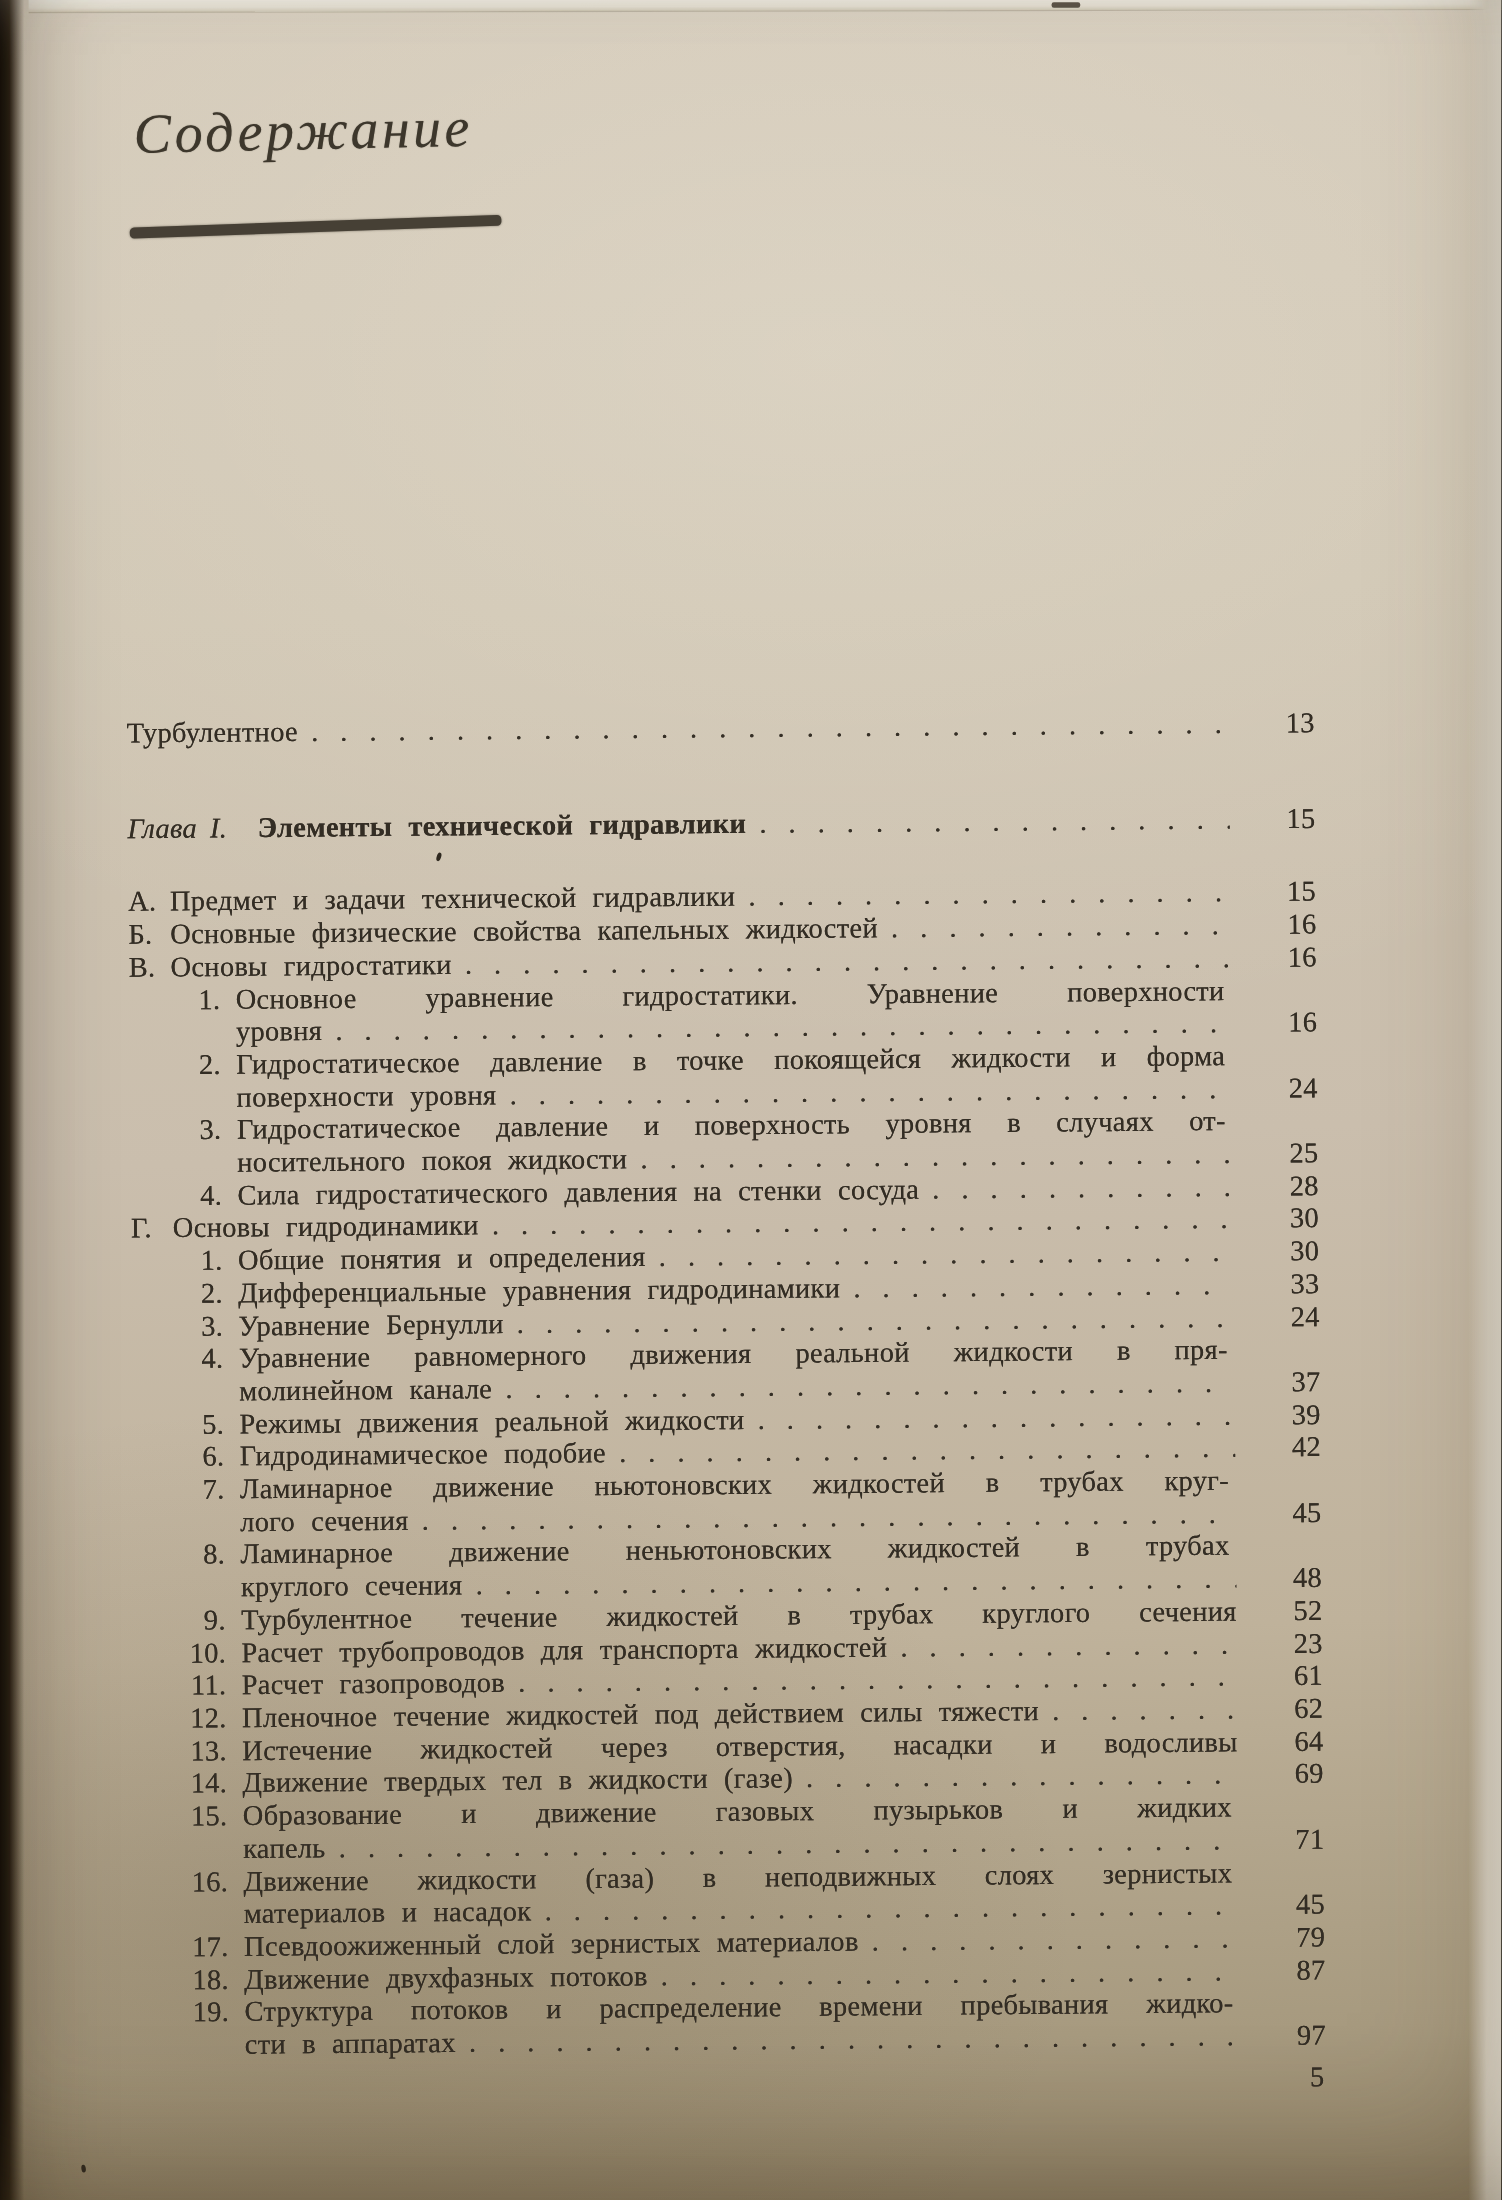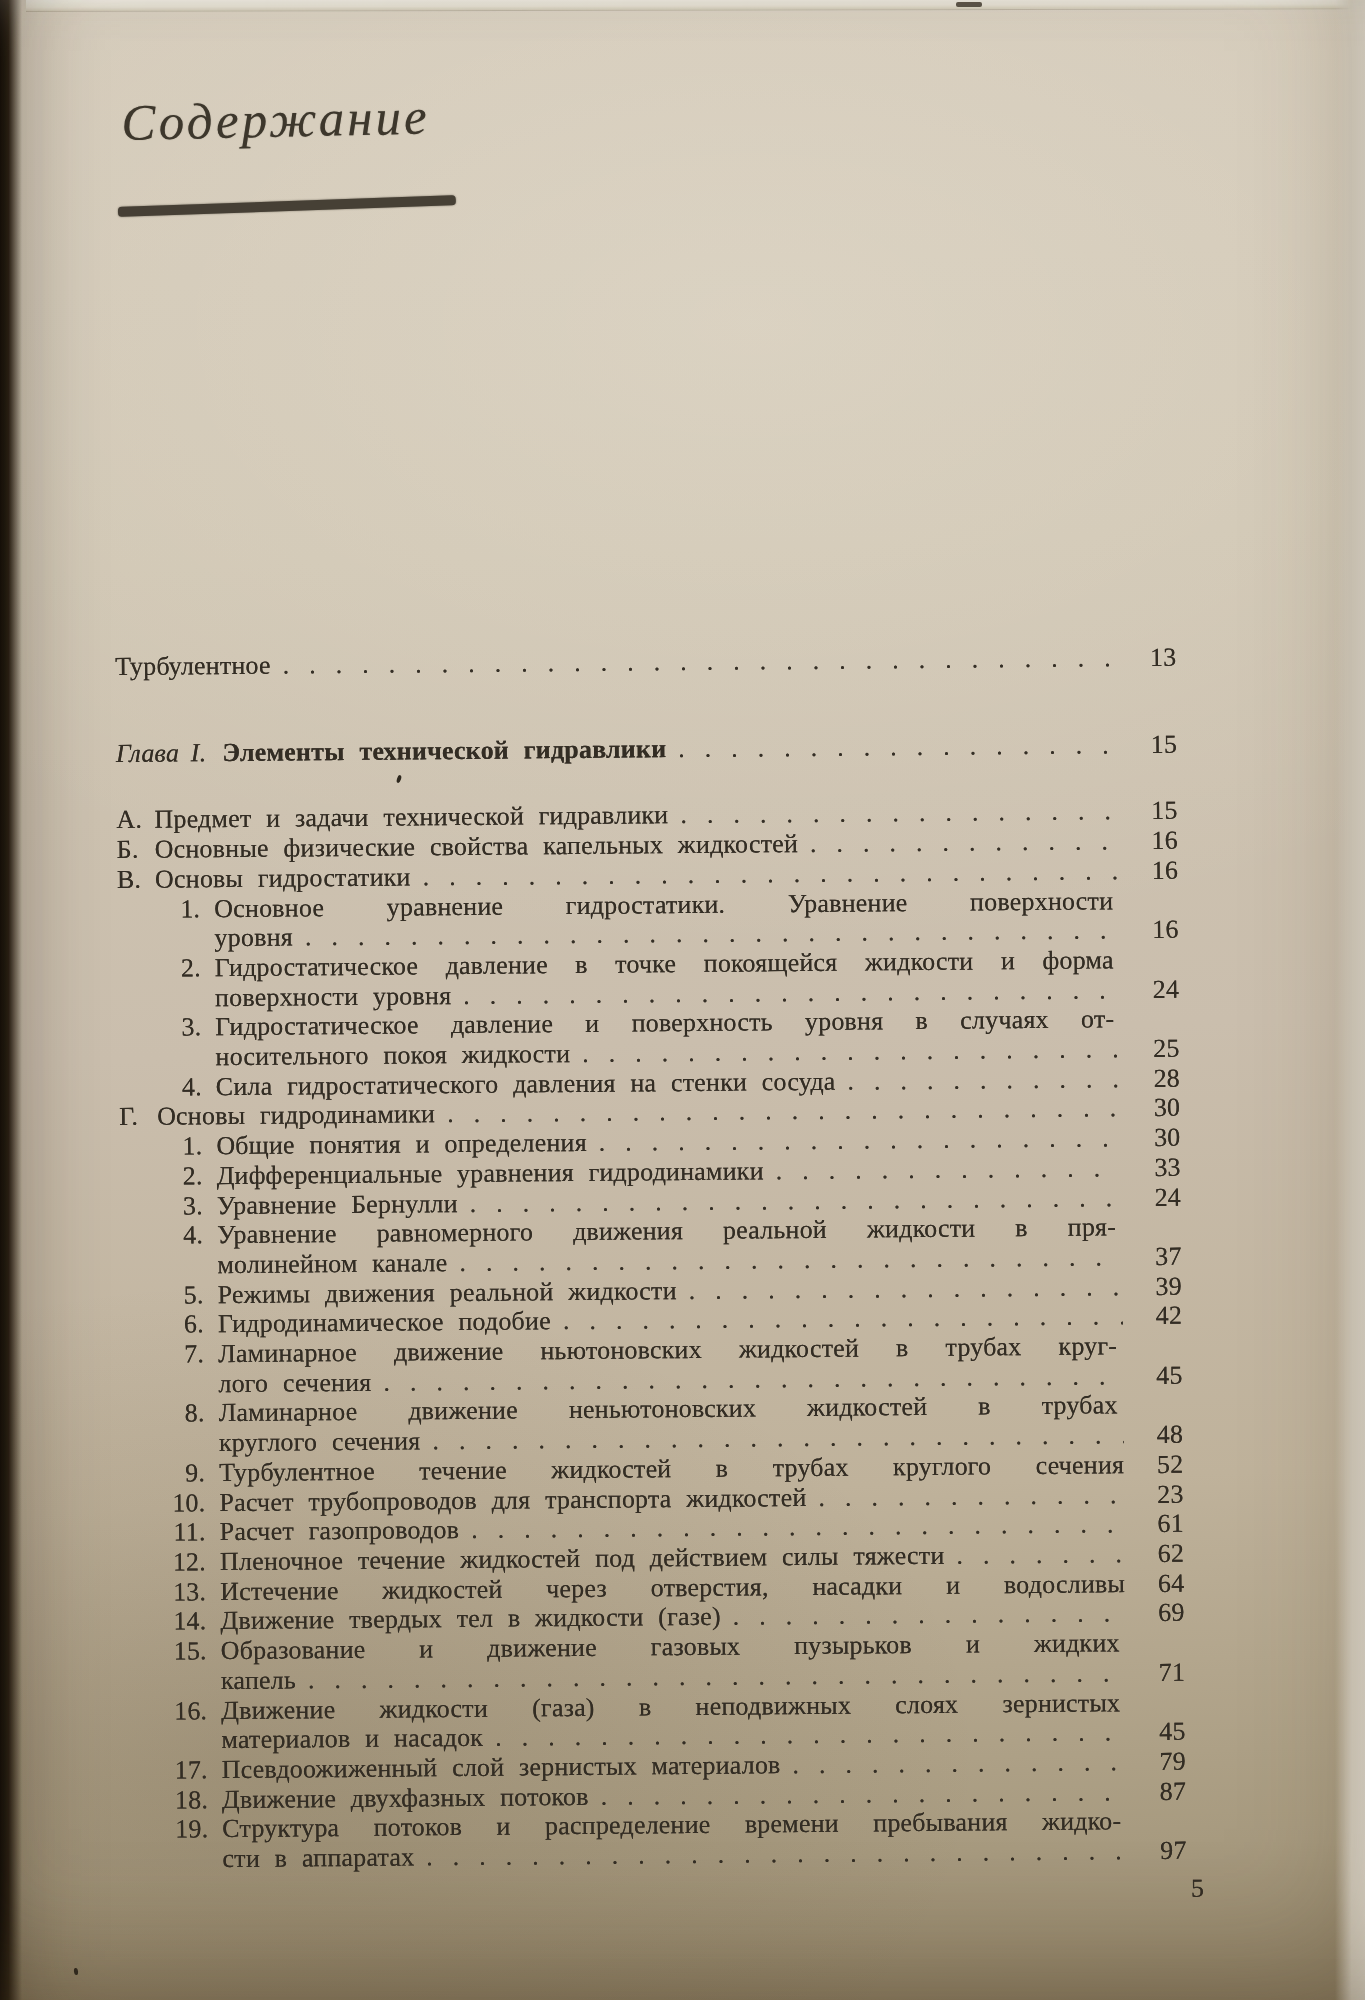--- a/index.html
+++ b/index.html
@@ -46,31 +46,31 @@
   .tilt {
     position:absolute; top:652px; left:115px; right:170px;
     transform:rotate(-0.5deg); transform-origin:0 0;
   }
   .toc { font-size:26px; line-height:29.7px; letter-spacing:.2px; word-spacing:5px;
          text-shadow:0 0 .5px rgba(42,37,28,.85); }
   .row { display:flex; align-items:baseline; }
   .lab { white-space:nowrap; }
   .letter  .lab { flex:0 0 38px; }
   .num     .lab { flex:0 0 97px; text-align:right; padding-right:14px; box-sizing:border-box; }
-  .chapter .lab { flex:0 0 auto; margin-right:16px; font-style:italic; }
+  .chapter .lab { flex:0 0 auto; margin-right:28px; font-style:italic; }
   .chapter .txt { font-weight:700; word-spacing:11px; }
   .cont { padding-left:97px; }
   .txt { white-space:nowrap; }
   .txt:not(.full) { word-spacing:8px; }
   .txt.full { flex:1 1 auto; white-space:normal; text-align:justify; text-align-last:justify;
               margin-right:84px; }
   .txt.full.nodots { margin-right:14px; }
   .lead { flex:1 1 0; overflow:hidden; white-space:nowrap; letter-spacing:20px;
           margin-left:12px; margin-right:14px; color:rgba(51,45,36,.88); }
-  .pg { flex:0 0 64px; text-align:center; white-space:nowrap; }
+  .pg { flex:0 0 64px; text-align:right; white-space:nowrap; }
   .footer { margin-top:8px; text-align:right; padding-right:2px; font-size:26px;
             text-shadow:0 0 .5px rgba(42,37,28,.85); }
   .speck { position:absolute; background:#2e281f; border-radius:50%; }
   .speck.s1 { left:397px; top:775px; width:4px; height:8px; transform:rotate(18deg); }
   .speck.s2 { left:74px; top:1968px; width:4px; height:7px; transform:rotate(-8deg); }
   .speck.s3 { left:956px; top:2px; width:26px; height:5px; border-radius:2px; background:#4a4134; }
 </style>
 </head>
 <body>
 

